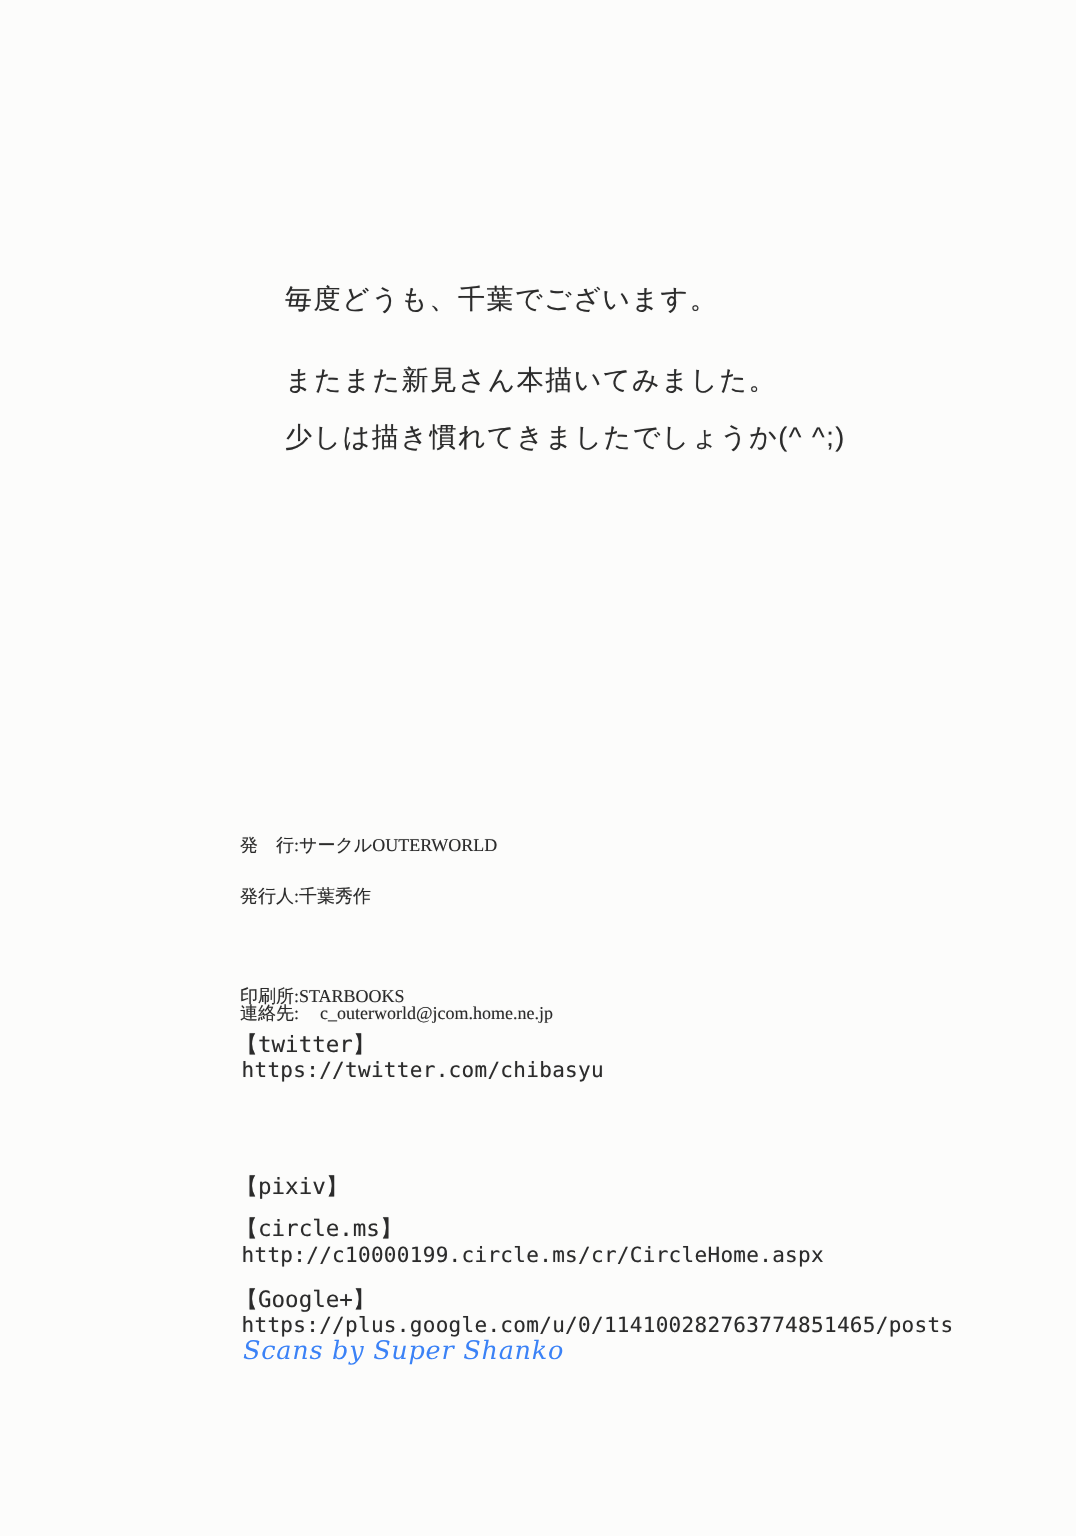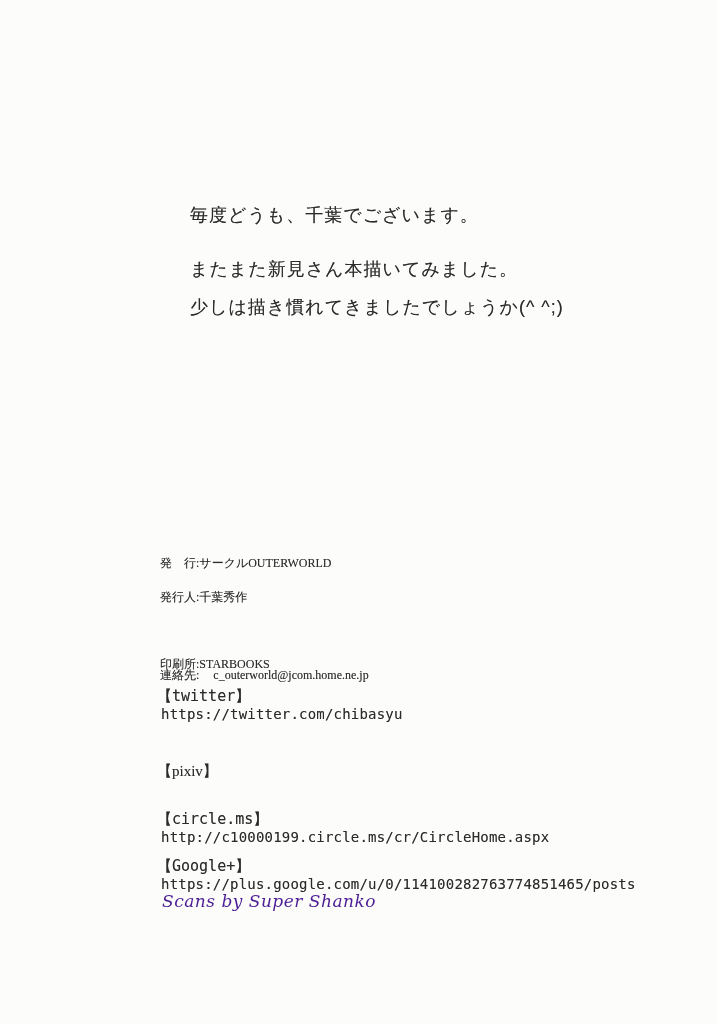--- a/index.html
+++ b/index.html
@@ -21,21 +21,20 @@
   .greeting-line {
     position: absolute;
     left: 190px;
     font-family: "Liberation Sans", sans-serif;
     font-size: 18px;
     line-height: 20px;
     letter-spacing: 1px;
     color: var(--ink, #2b2b2b);
     white-space: nowrap;
     text-shadow: 0 0 0.5px rgba(40,40,40,0.45);
-    margin-top: 16px;
   }
   .g1 { top: 189px; }
   .g2 { top: 243px; }
   .g3 { top: 281px; }
   .g4 { top: 317px; }
 
   
   .colophon-row {
     position: absolute;
     left: 160px;
@@ -68,33 +67,33 @@
     display: block;
   }
   .link-url {
     font-size: 14px;
     line-height: 18px;
     display: block;
     padding-left: 4px;
     letter-spacing: 0.2px;
   }
   .lg-twitter { top: 687px; }
-  .lg-pixiv   { top: 762px; font-family: Liberation Serif, serif; }
+  .lg-pixiv   { top: 782px; }
   .lg-circle  { top: 810px; }
   .lg-google  { top: 857px; }
 
   
   .scan-credit {
     position: absolute;
     left: 162px;
     top: 891px;
     font-family: "DejaVu Serif", serif;
     font-style: italic;
     font-size: 17px;
-    color: #4c1d95;
+    color: #3b82f6;
     letter-spacing: 0.5px;
     white-space: nowrap;
   }
 </style>
 </head>
 <body>
 
 <div class="page">
 
   <div class="greeting-line g1">毎度どうも、千葉でございます。</div>

